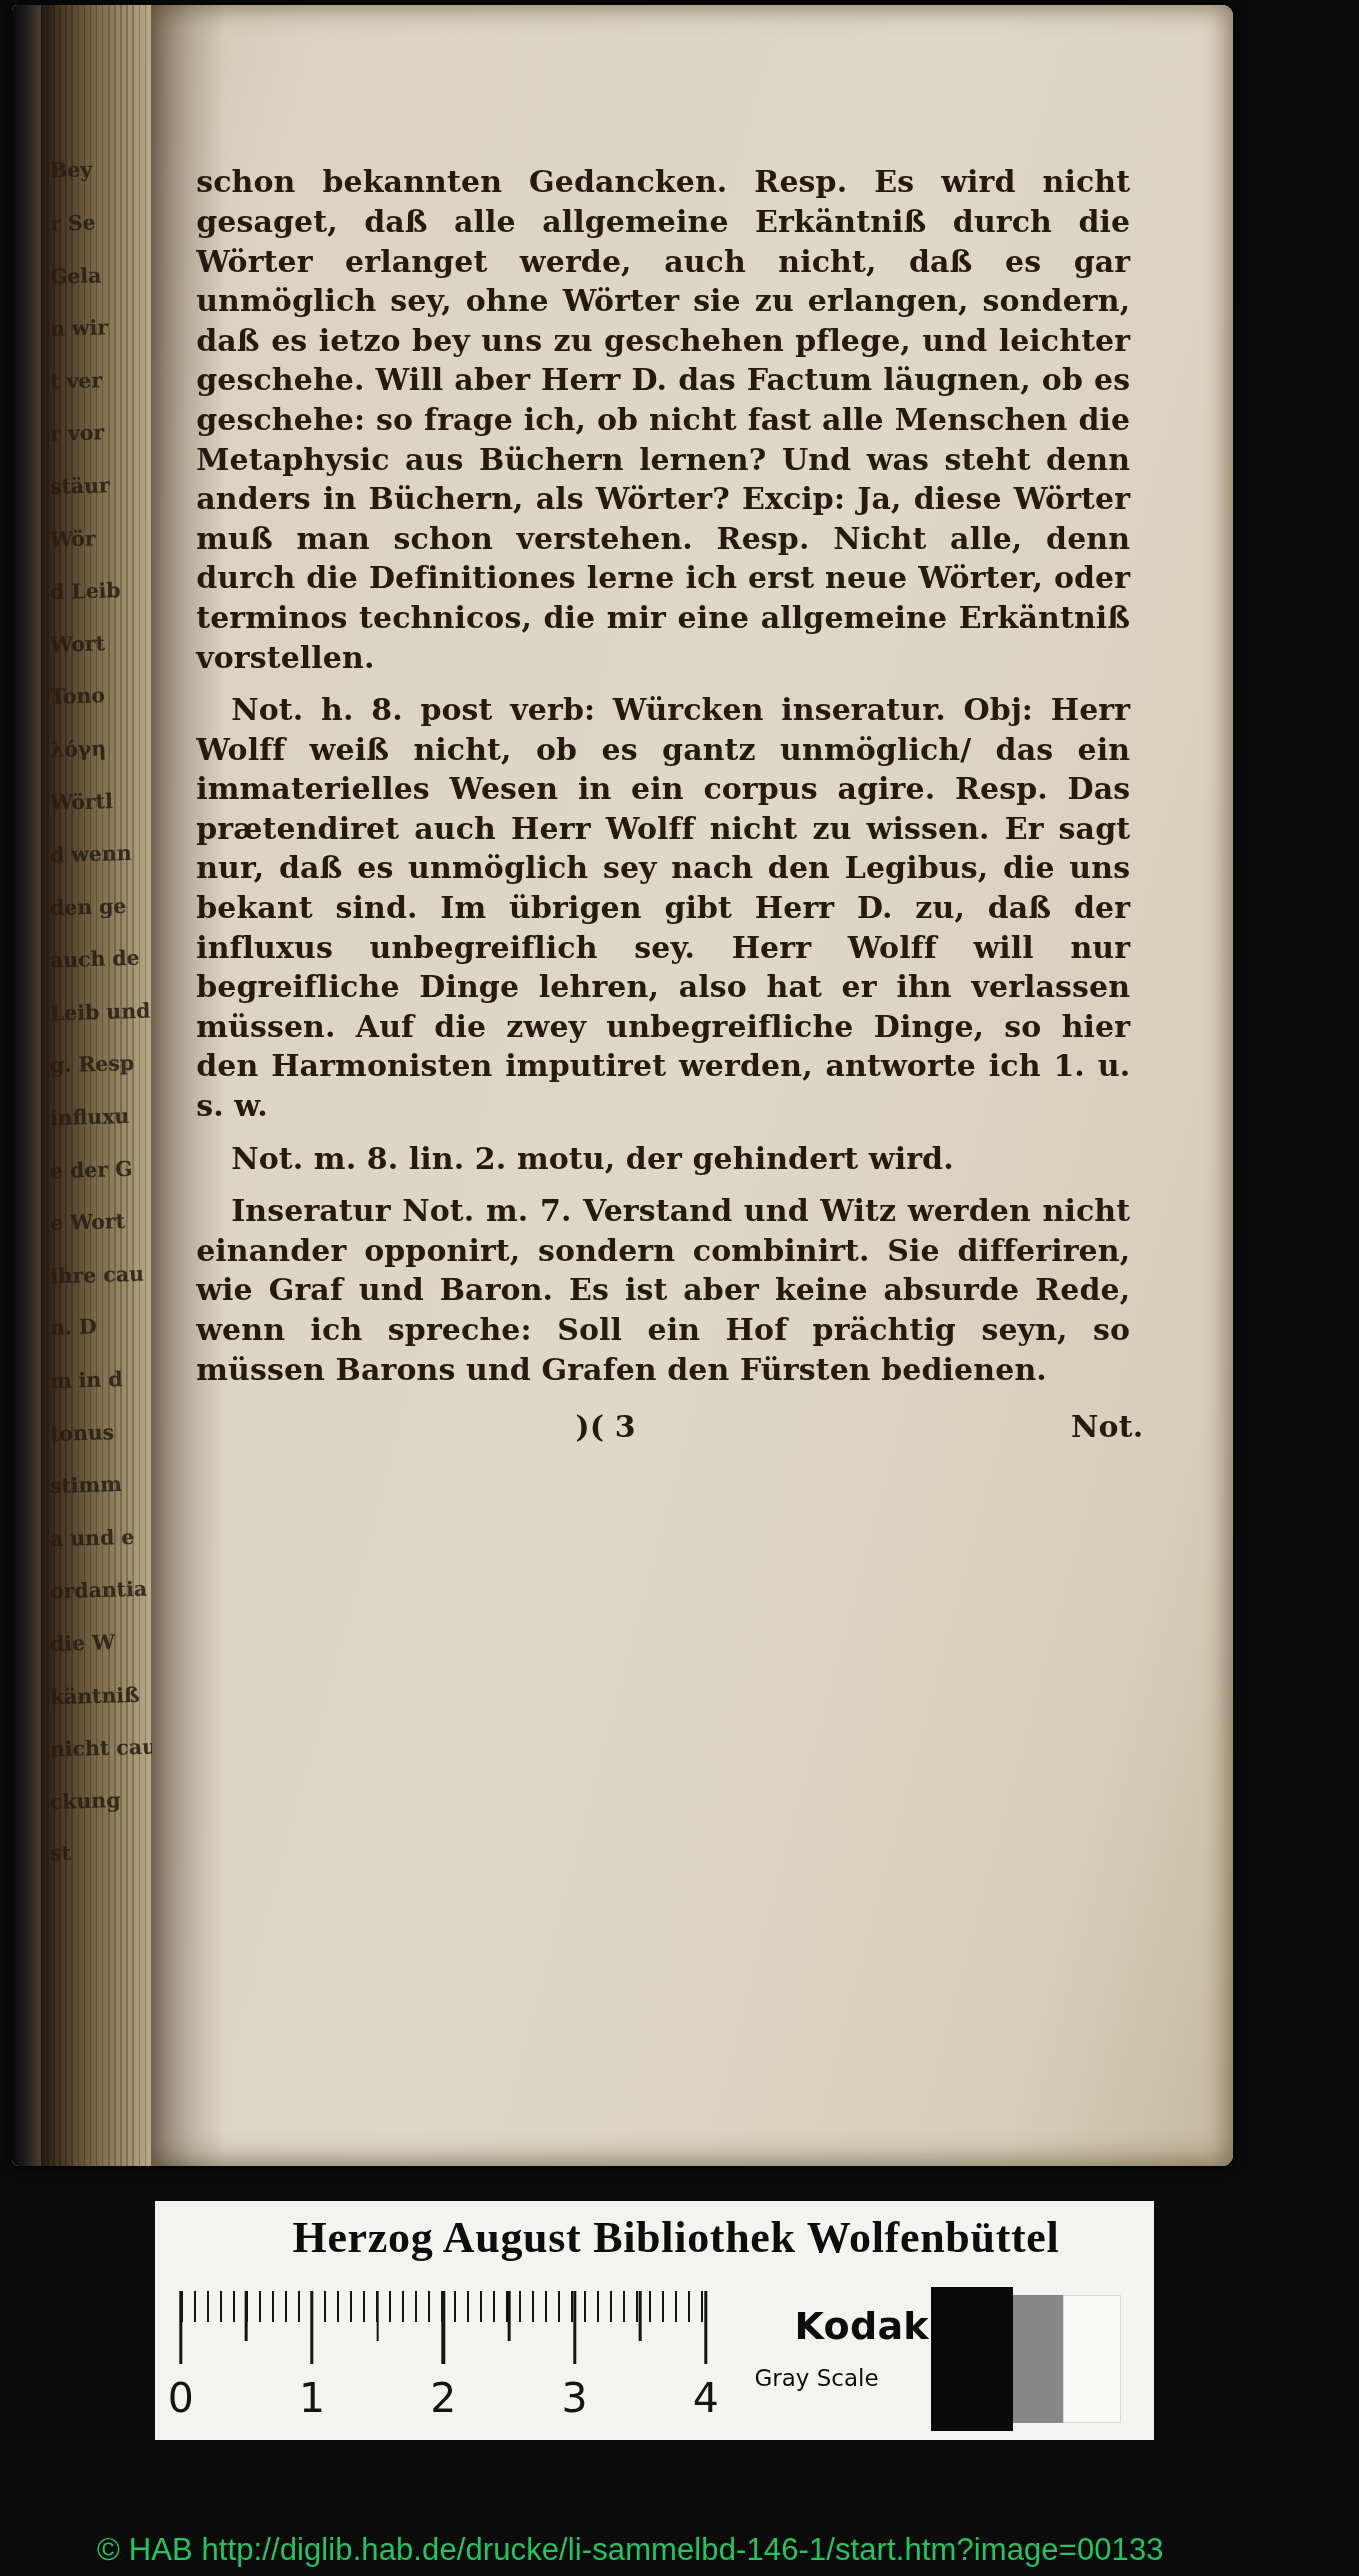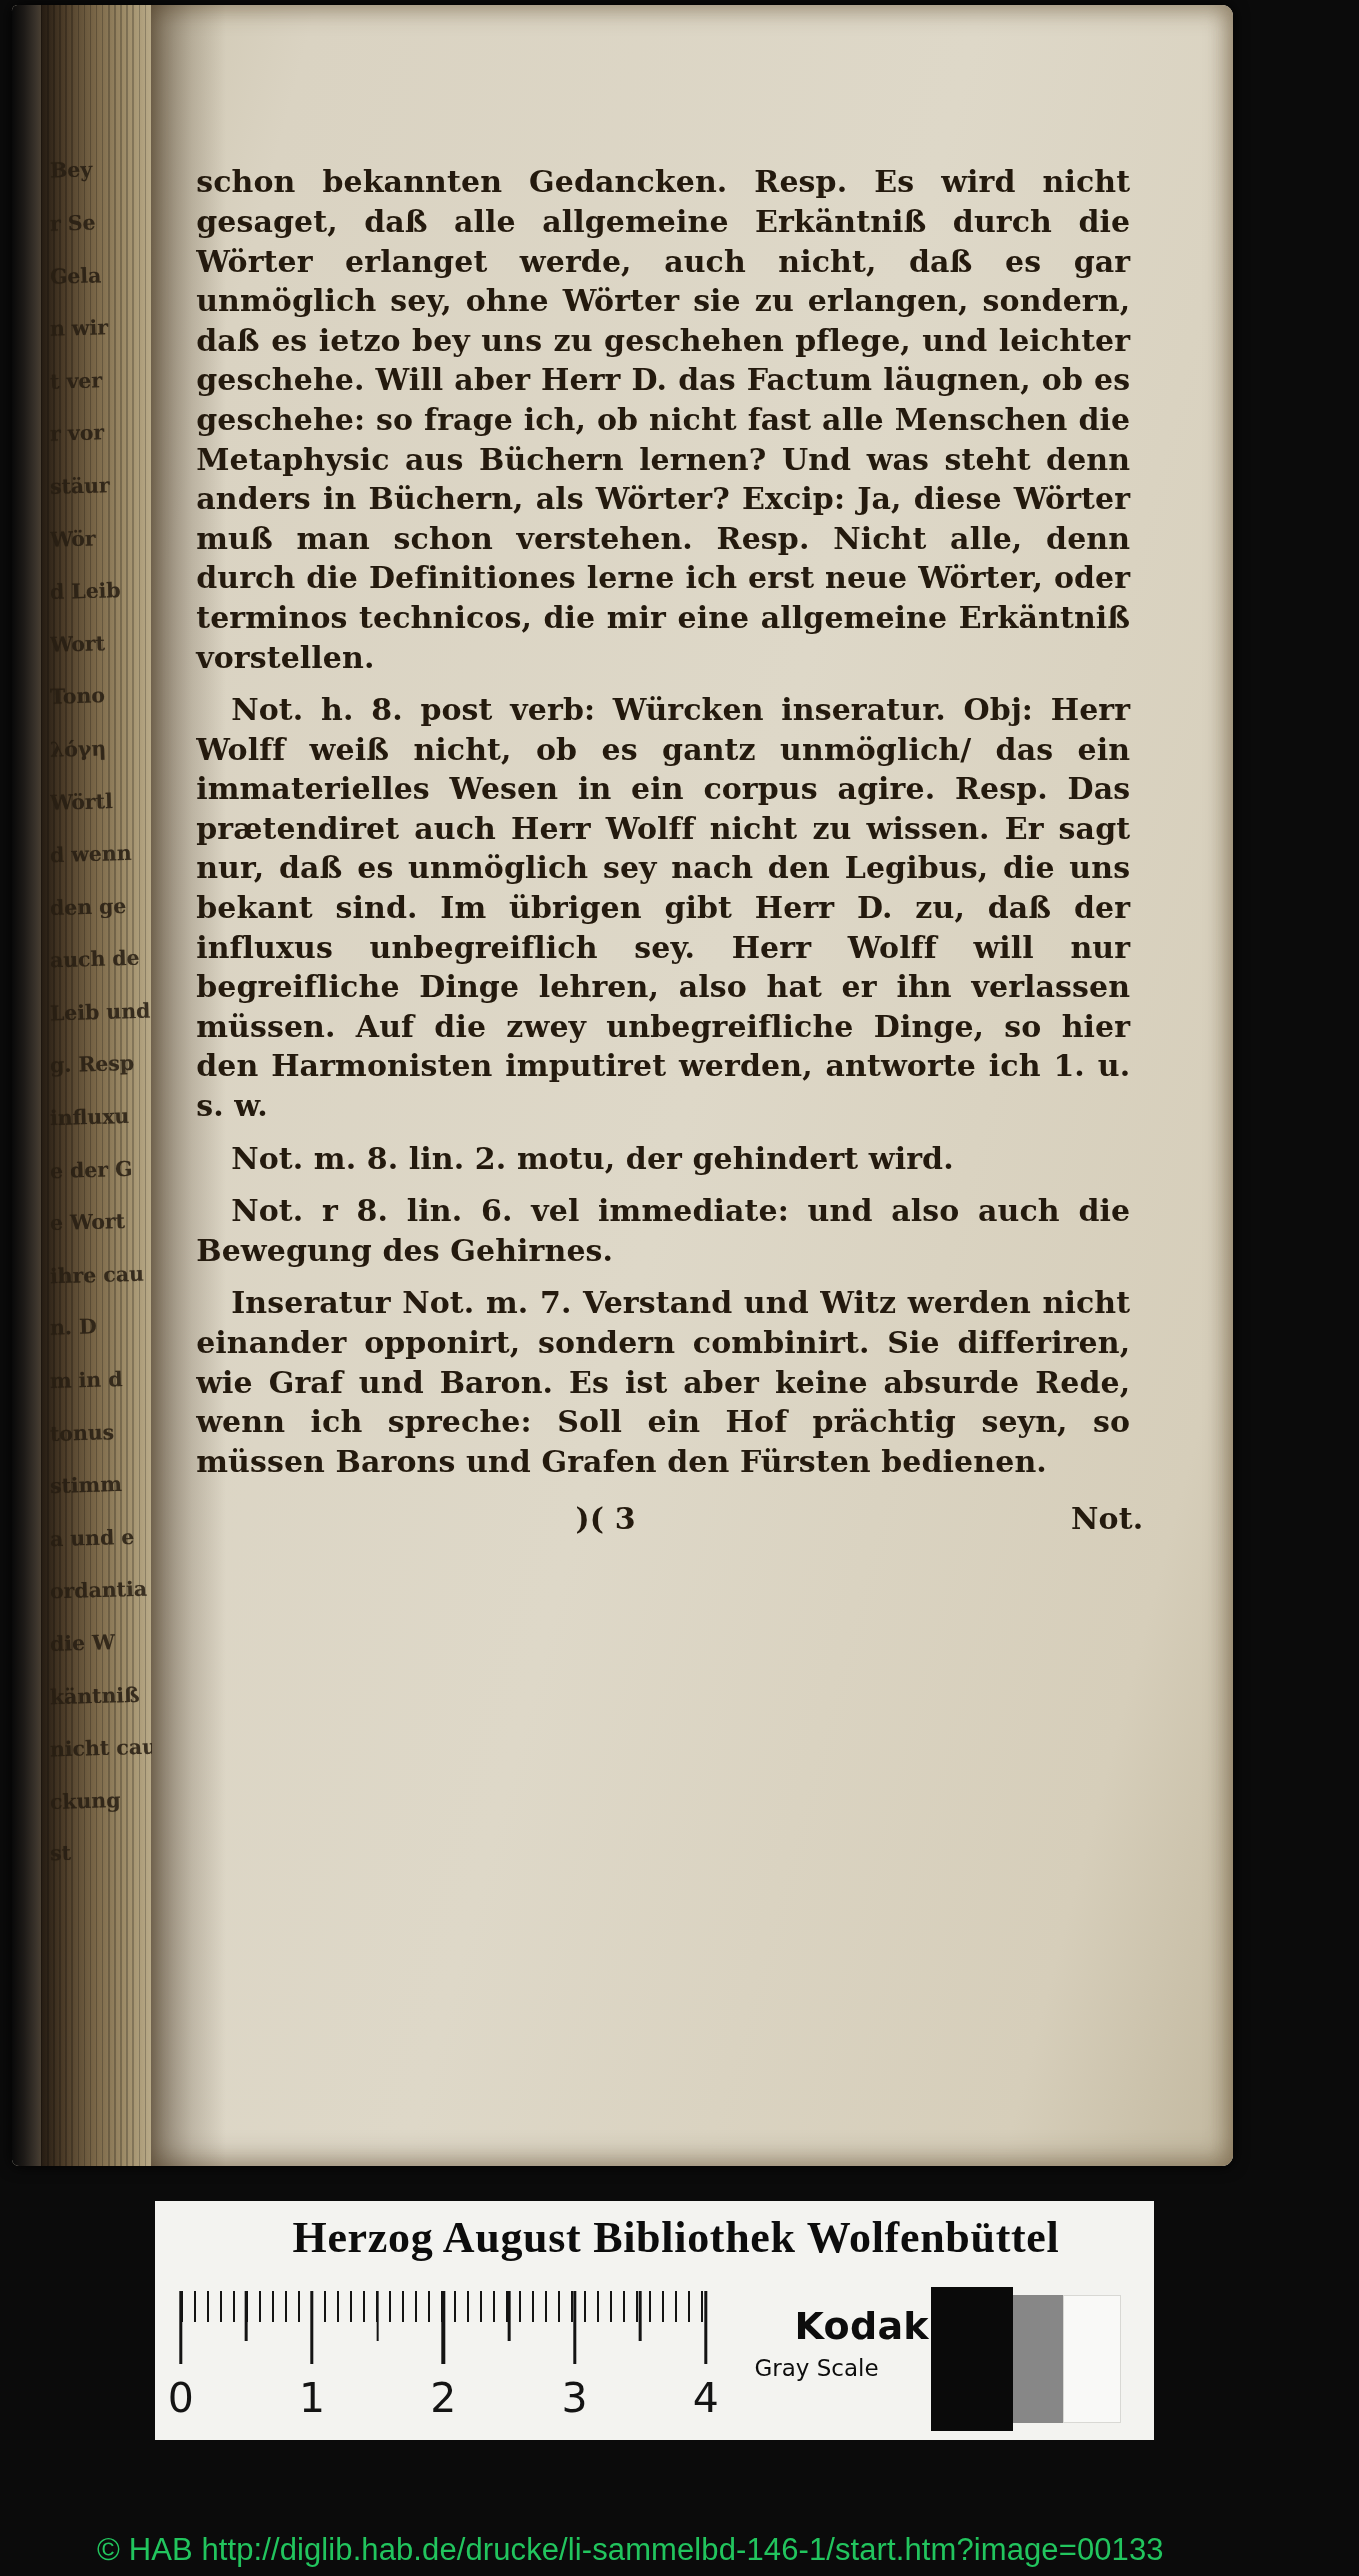--- a/index.html
+++ b/index.html
@@ -82,21 +82,21 @@
   .tick-mid { position:absolute; top:0; width:2.7px; height:50px; background:#141414; transform:translateX(-50%); }
   .tick-long { position:absolute; top:0; width:3.4px; height:73px; background:#141414; transform:translateX(-50%); }
   .ruler-numbers { position:absolute; top:83px; left:0; width:525px; height:54px; }
   .ruler-num {
     position:absolute; transform:translateX(-50%);
     font-family:"DejaVu Sans", sans-serif; font-size:41px; color:#141414;
   }
 
   .kodak { position:absolute; left:579px; top:23px; color:#0d0d0d; }
   .kodak-name { font-family:"DejaVu Sans", sans-serif; font-weight:700; font-size:38px; letter-spacing:0.3px;margin-left:40px; }
-  .kodak-sub { font-family:"DejaVu Sans", sans-serif; font-size:23px; margin-top:7px; }
+  .kodak-sub { font-family:"DejaVu Sans", sans-serif; font-size:23px; margin-top:17px; }
 
   .swatches { position:absolute; left:756px; top:4.1px; height:148px; display:flex; align-items:center; }
   .swatch-black { width:82px; height:144px; background:#0a0a0a; }
   .swatch-gray  { width:50px;  height:128px; background:#878787; }
   .swatch-white { width:58px;  height:128px; background:#f9f9f7; border:0.7px solid #d8d8d4; box-sizing:border-box; }
 
   
   .caption {
     position:absolute; left:97px; top:2532px;
     font-family:Liberation Sans, sans-serif; font-size:31px; color:#22c55e;
@@ -147,21 +147,20 @@
           <div class="frag">st</div>
         </div>
     </div>
     <div class="paper"></div>
     <div class="gutter"></div>
 
     <div class="textblock">
       <p class="para first">schon bekannten Gedancken. Resp. Es wird nicht gesaget, daß alle allgemeine Erkäntniß durch die Wörter erlanget werde, auch nicht, daß es gar unmöglich sey, ohne Wörter sie zu erlangen, sondern, daß es ietzo bey uns zu geschehen pflege, und leichter geschehe. Will aber Herr D. das Factum läugnen, ob es geschehe: so frage ich, ob nicht fast alle Menschen die Metaphysic aus Büchern lernen? Und was steht denn anders in Büchern, als Wörter? Excip: Ja, diese Wörter muß man schon verstehen. Resp. Nicht alle, denn durch die Definitiones lerne ich erst neue Wörter, oder terminos technicos, die mir eine allgemeine Erkäntniß vorstellen.</p>
       <p class="para">Not. h. 8. post verb: Würcken inseratur. Obj: Herr Wolff weiß nicht, ob es gantz unmöglich/ das ein immaterielles Wesen in ein corpus agire. Resp. Das prætendiret auch Herr Wolff nicht zu wissen. Er sagt nur, daß es unmöglich sey nach den Legibus, die uns bekant sind. Im übrigen gibt Herr D. zu, daß der influxus unbegreiflich sey. Herr Wolff will nur begreifliche Dinge lehren, also hat er ihn verlassen müssen. Auf die zwey unbegreifliche Dinge, so hier den Harmonisten imputiret werden, antworte ich 1. u. s. w.</p>
       <p class="para">Not. m. 8. lin. 2. motu, der gehindert wird.</p>
-      <p class="para">Not. r 8. lin. 6. vel immediate: und also auch die Bewegung des Gehirnes.</p>
       <p class="para">Inseratur Not. m. 7. Verstand und Witz werden nicht einander opponirt, sondern combinirt. Sie differiren, wie Graf und Baron. Es ist aber keine absurde Rede, wenn ich spreche: Soll ein Hof prächtig seyn, so müssen Barons und Grafen den Fürsten bedienen.</p>
       <div class="sigline">
         <span class="sig">)( 3</span>
         <span class="catch">Not.</span>
       </div>
     </div>
   </div>
 
   <div class="banner">
     <div class="banner-title">Herzog August Bibliothek Wolfenbüttel</div>

